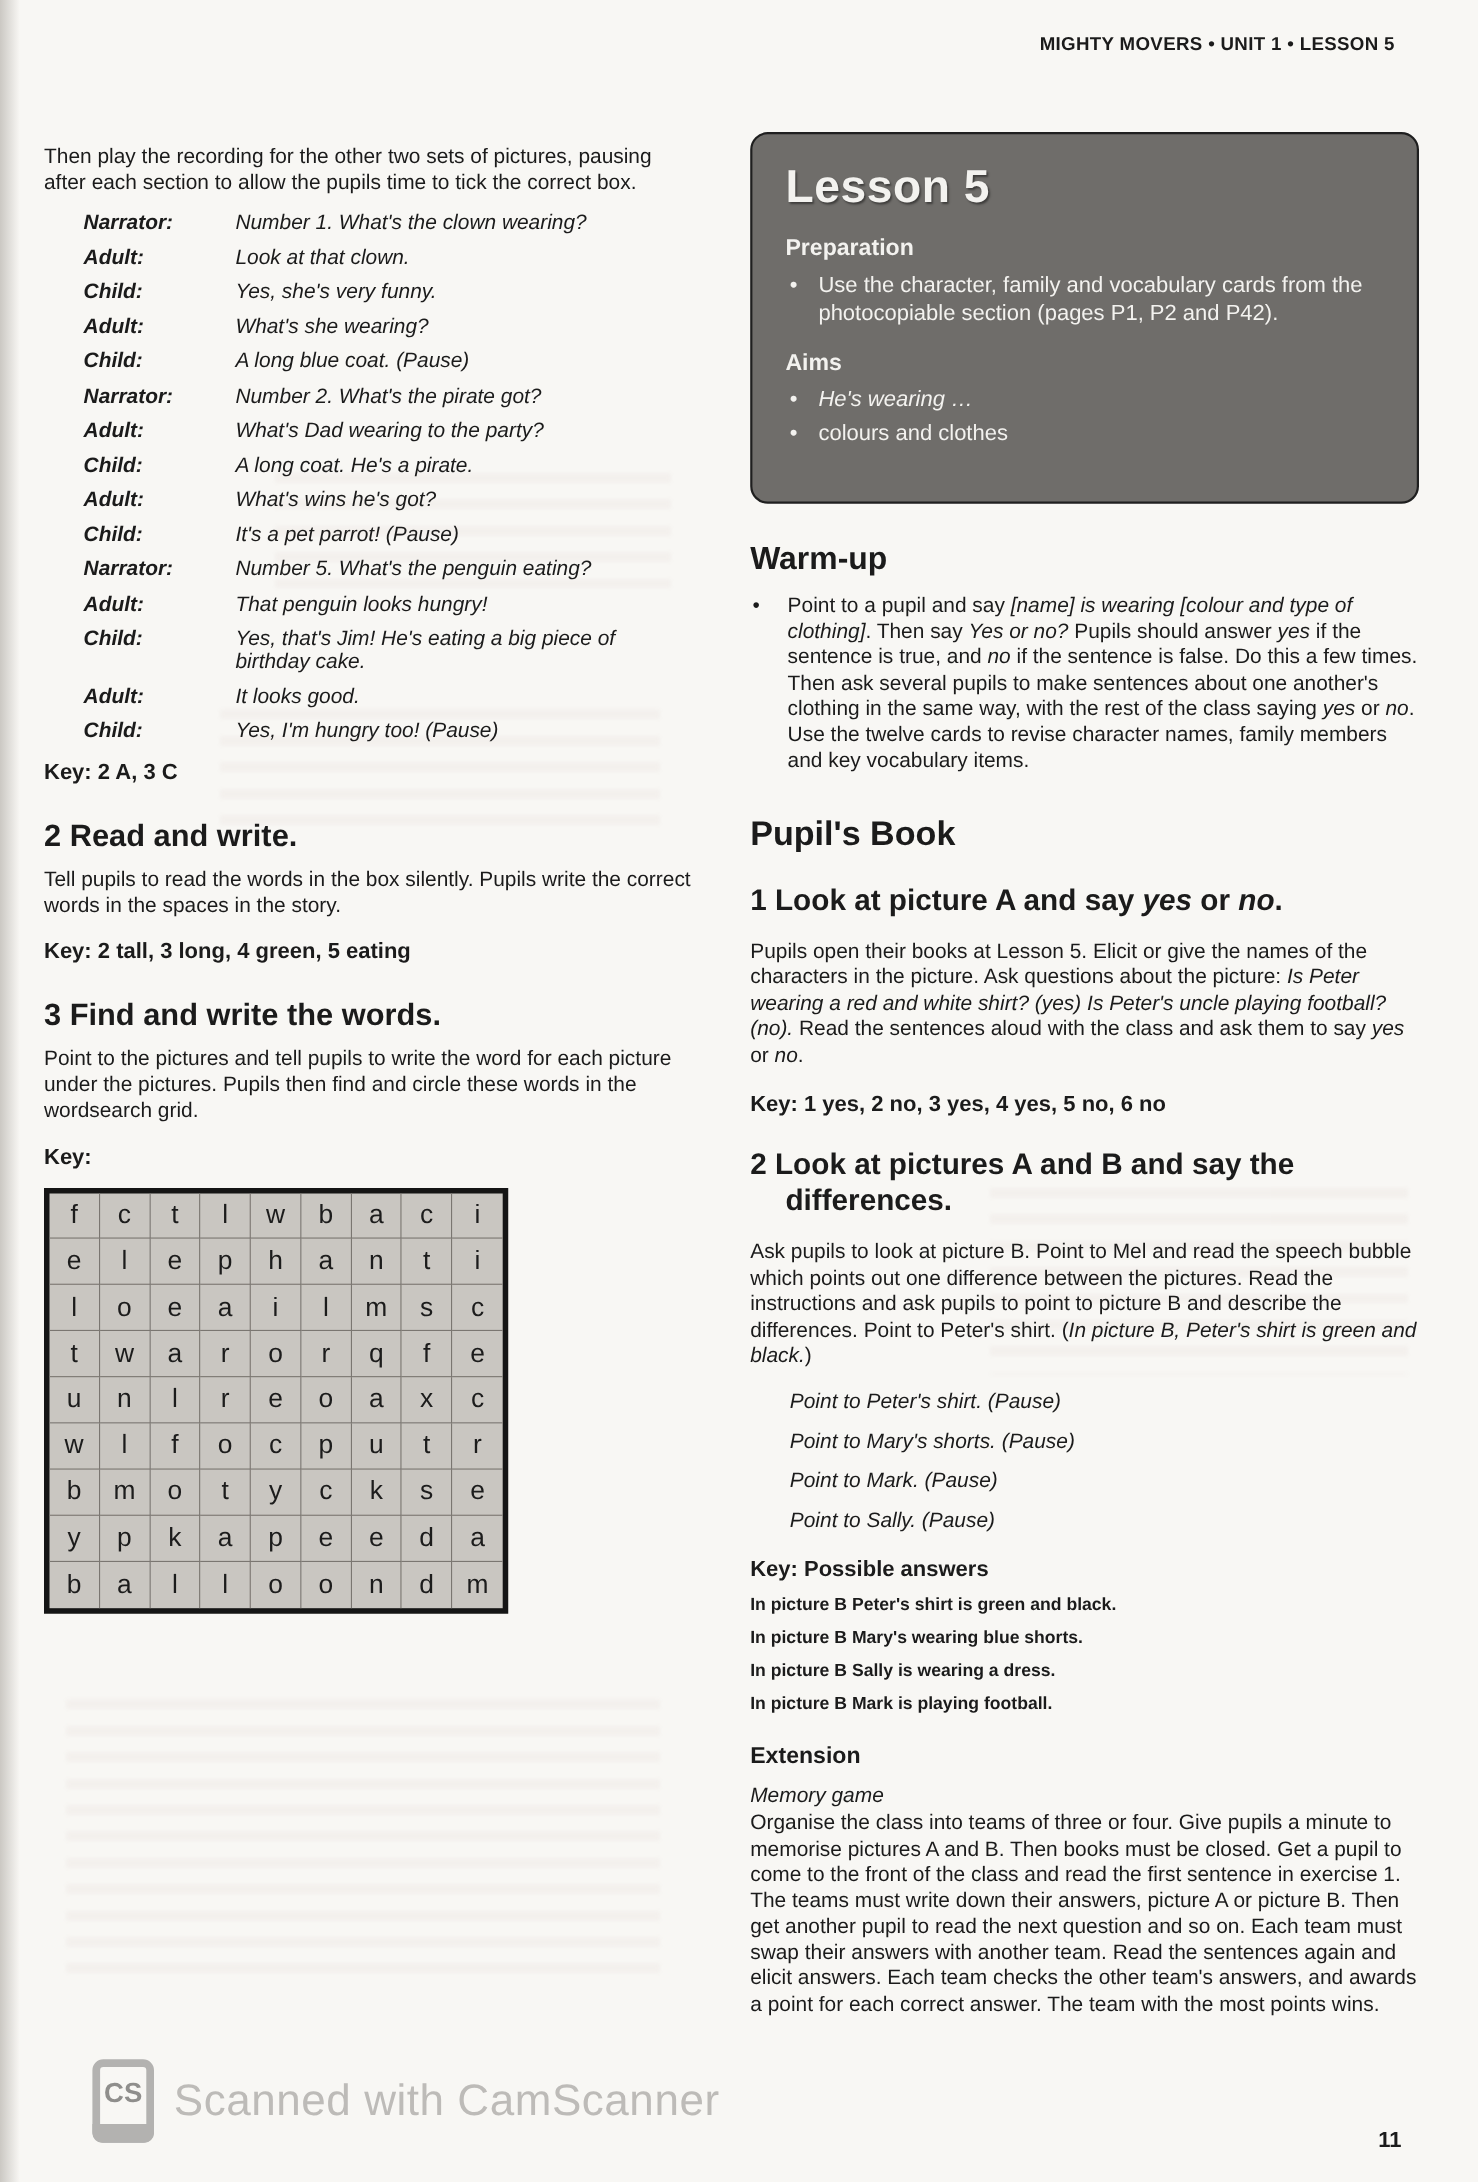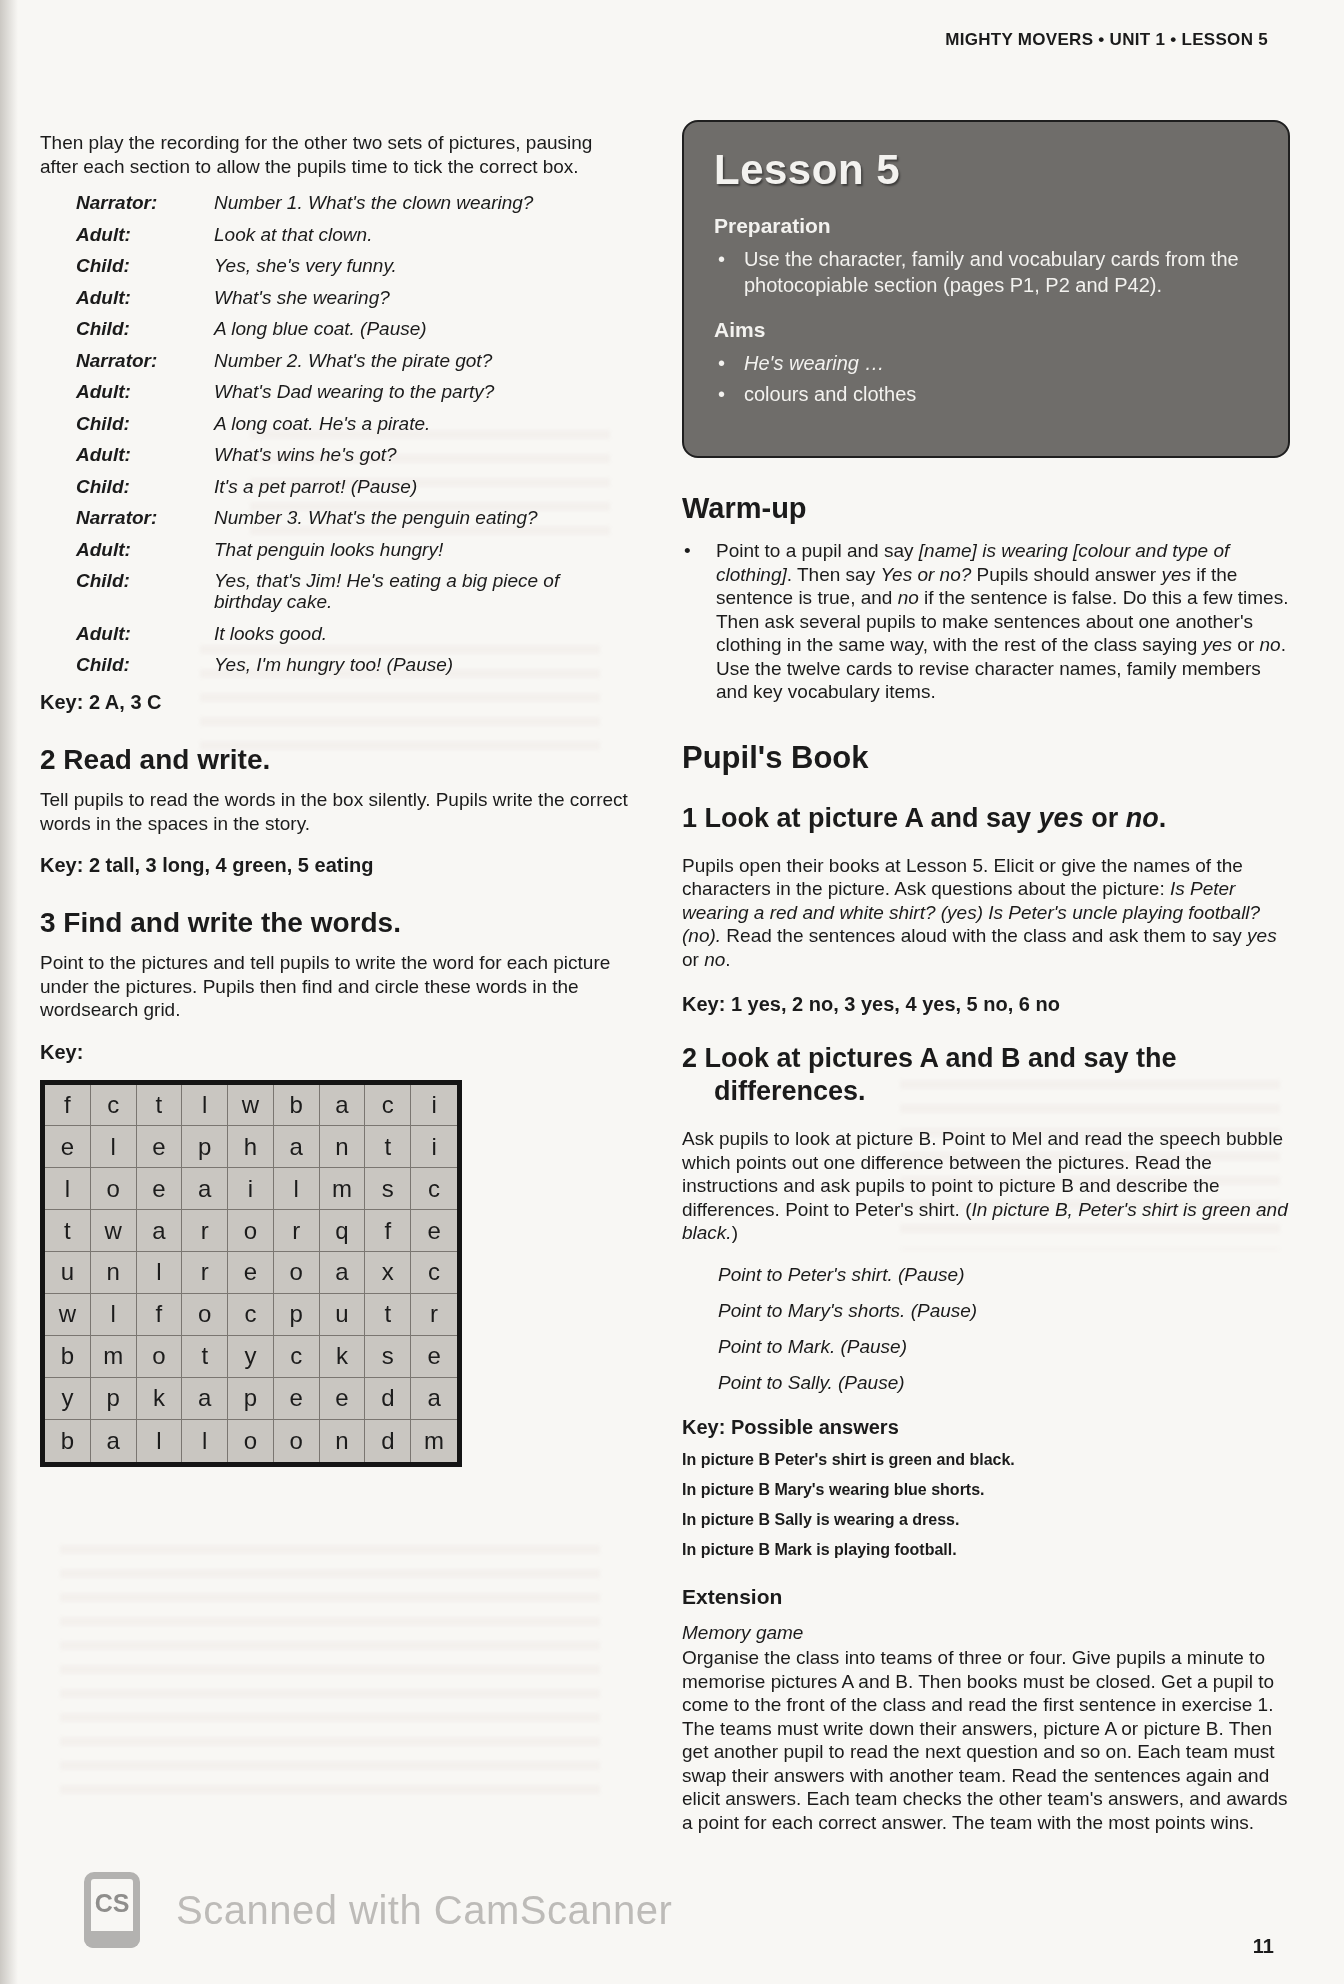--- a/index.html
+++ b/index.html
@@ -45,21 +45,21 @@
   .pb-h{font-size:31px;font-weight:bold;margin:36px 0 16px;}
   .ex-h{font-size:27px;font-weight:bold;margin:26px 0 12px;line-height:33px;
     padding-left:32px;text-indent:-32px;}
   .pt-line{font-style:italic;font-size:19px;margin:14px 0 0 36px;}
   .key-b{font-weight:bold;font-size:20px;margin-top:22px;}
   .ans{font-weight:bold;font-size:16px;margin-top:12px;}
   .ext-h{font-weight:bold;font-size:21px;margin-top:26px;}
   .mg{font-style:italic;margin-top:12px;}
   .it{font-style:italic;}
   .pageno{position:absolute;right:70px;bottom:26px;font-weight:bold;font-size:20px;z-index:3;}
-  .wm{position:absolute;left:52px;top:1872px;display:flex;align-items:center;gap:36px;
+  .wm{position:absolute;left:52px;top:1872px;display:flex;align-items:center;gap:18px;
     color:var(--watermark_gray,#bdbbb8);z-index:3;padding-left:32px;}
   .wm-icon{width:56px;height:76px;border:7px solid #b3b2b0;border-radius:10px;position:relative;
     display:flex;align-items:center;justify-content:center;padding-bottom:14px;box-sizing:border-box;
     font-weight:bold;font-size:25px;color:#8f8e8c;background:#f8f7f4;}
   .wm-icon::after{content:"";position:absolute;left:-7px;right:-7px;bottom:-7px;height:17px;
     background:#b3b2b0;border-radius:0 0 9px 9px;}
   .wm-text{font-size:40px;letter-spacing:.5px;}
 </style>
 </head>
 <body>
@@ -113,21 +113,21 @@
         <div class="t-row">
           <span class="t-sp">Adult:</span>
           <span class="t-tx">What's wins he's got?</span>
         </div>
         <div class="t-row">
           <span class="t-sp">Child:</span>
           <span class="t-tx">It's a pet parrot! (Pause)</span>
         </div>
         <div class="t-row">
           <span class="t-sp">Narrator:</span>
-          <span class="t-tx">Number 3. What's the penguin eating?</span>
+          <span class="t-tx">Number 5. What's the penguin eating?</span>
         </div>
         <div class="t-row">
           <span class="t-sp">Adult:</span>
           <span class="t-tx">That penguin looks hungry!</span>
         </div>
         <div class="t-row">
           <span class="t-sp">Child:</span>
           <span class="t-tx">Yes, that's Jim! He's eating a big piece of birthday cake.</span>
         </div>
         <div class="t-row">

